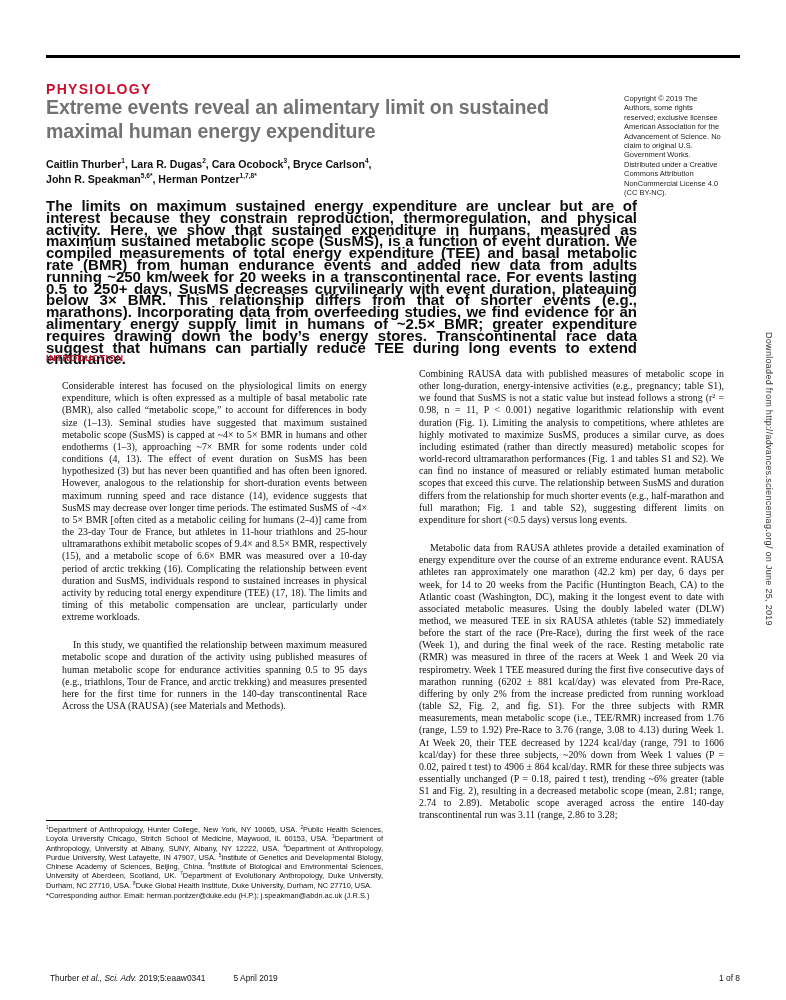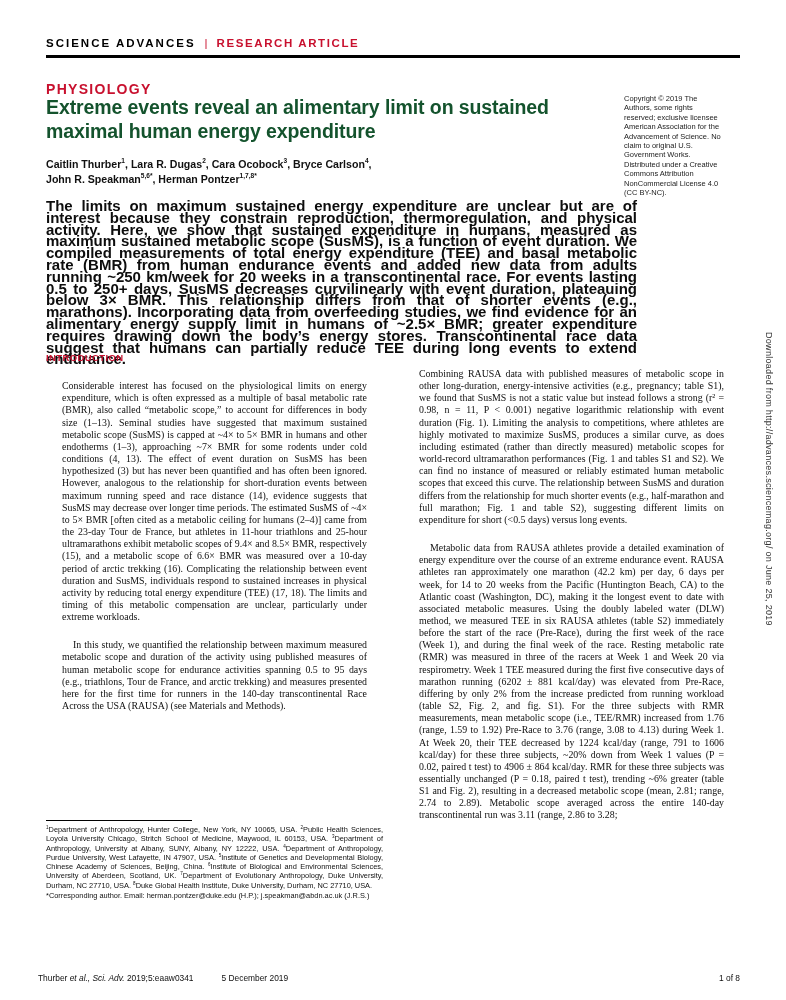--- a/index.html
+++ b/index.html
@@ -12,55 +12,50 @@
   }
   .page { position: absolute; top: 0; left: 0; width: 786px; height: 1000px; background: #fff; overflow: hidden; }
 
   .masthead { position: absolute; top: 37px; left: 46px; right: 46px; display: flex; align-items: baseline; gap: 9px; font-size: 11.5px; font-weight: 700; }
   .masthead .journal { color: #000; letter-spacing: 2px; }
   .masthead .divider { color: var(--red); font-weight: 400; }
   .masthead .arttype { color: var(--red); letter-spacing: 1.6px; }
   .head-rule { position: absolute; top: 55px; left: 46px; right: 46px; height: 2.5px; background: #000; }
 
   .kicker { position: absolute; top: 81px; left: 46px; color: var(--red); font-weight: 700; font-size: 14px; letter-spacing: 1.3px; }
-  .title { position: absolute; top: 95px; left: 46px; width: 580px; margin: 0; font-size: 19.5px; line-height: 24px; font-weight: 700; color: #14532d; letter-spacing: -0.1px; }
+  .title { position: absolute; top: 95px; left: 46px; width: 580px; margin: 0; font-size: 19.5px; line-height: 24px; font-weight: 700; color: #737373; letter-spacing: -0.1px; }
   .authors { position: absolute; top: 157px; left: 46px; width: 580px; font-weight: 700; font-size: 10.6px; line-height: 14.5px; }
   sup { font-size: 0.62em; vertical-align: super; line-height: 0; }
   .copyright { position: absolute; top: 94px; left: 624px; width: 97px; font-size: 7.5px; line-height: 9.4px; color: #1c1c1c; }
   .abstract { position: absolute; top: 200px; left: 46px; width: 591px; margin: 0; font-weight: 700; font-size: 15px; line-height: 11.8px; text-align: justify; color: #0d0d0d; }
 
   .col { position: absolute; top: 352px; width: 337px; font-family: "Liberation Serif", serif; font-size: 9.9px; line-height: 12.15px; text-align: justify; color: #0f0f0f; }
   .col.left { left: 46px; height: 464px; overflow: hidden; }
   .col.right { left: 403px; height: 616px; overflow: hidden; }
   .col h2 { font-family: "Liberation Sans", sans-serif; font-size: 9.5px; color: var(--red); font-weight: 700; letter-spacing: 0.4px; margin: 0 0 5px 0; }
   .para { margin: 16px; }
   .para.indent { text-indent: 11px; }
 
   .footnotes { position: absolute; left: 46px; top: 820px; width: 337px; font-size: 7.4px; line-height: 9.3px; text-align: justify; color: #101010; }
   .fn-rule { width: 146px; height: 1px; background: #000; margin-bottom: 4px; }
   .footnotes p { margin: 0; }
   .footnotes .corr { margin-top: 1px; }
 
-  .footer { position: absolute; left: 38px; right: 46px; top: 973px; font-size: 8.4px; display: flex; align-items: baseline; color: #101010; }
+  .footer { position: absolute; left: 50px; right: 46px; top: 973px; font-size: 8.4px; display: flex; align-items: baseline; color: #101010; }
   .footer .date { margin-left: 28px; }
   .footer .pageno { margin-left: auto; font-weight: 400; }
   .it { font-style: italic; }
 
   .watermark { position: absolute; top: 332px; right: 12px; writing-mode: vertical-rl; font-size: 9px; letter-spacing: 0.3px; color: #333; white-space: nowrap; }
 </style>
 </head>
 <body>
 
 <div class="page">
 
-  <header class="masthead">
-    <span class="journal">SCIENCE ADVANCES</span>
-    <span class="divider">|</span>
-    <span class="arttype">RESEARCH ARTICLE</span>
-  </header>
   <div class="head-rule"></div>
 
   <div class="kicker">PHYSIOLOGY</div>
   <h1 class="title">Extreme events reveal an alimentary limit on sustained maximal human energy expenditure</h1>
   <div class="authors">
       <div>Caitlin Thurber<sup>1</sup>, Lara R. Dugas<sup>2</sup>, Cara Ocobock<sup>3</sup>, Bryce Carlson<sup>4</sup>,</div>
       <div>John R. Speakman<sup>5,6*</sup>, Herman Pontzer<sup>1,7,8*</sup></div>
     </div>
   <aside class="copyright">Copyright © 2019 The Authors, some rights reserved; exclusive licensee American Association for the Advancement of Science. No claim to original U.S. Government Works. Distributed under a Creative Commons Attribution NonCommercial License 4.0 (CC BY-NC).</aside>
   <p class="abstract">The limits on maximum sustained energy expenditure are unclear but are of interest because they constrain reproduction, thermoregulation, and physical activity. Here, we show that sustained expenditure in humans, measured as maximum sustained metabolic scope (SusMS), is a function of event duration. We compiled measurements of total energy expenditure (TEE) and basal metabolic rate (BMR) from human endurance events and added new data from adults running ~250 km/week for 20 weeks in a transcontinental race. For events lasting 0.5 to 250+ days, SusMS decreases curvilinearly with event duration, plateauing below 3× BMR. This relationship differs from that of shorter events (e.g., marathons). Incorporating data from overfeeding studies, we find evidence for an alimentary energy supply limit in humans of ~2.5× BMR; greater expenditure requires drawing down the body’s energy stores. Transcontinental race data suggest that humans can partially reduce TEE during long events to extend endurance.</p>
@@ -81,19 +76,19 @@
   </section>
 
   <div class="footnotes">
     <div class="fn-rule"></div>
     <p class="affil"><sup>1</sup>Department of Anthropology, Hunter College, New York, NY 10065, USA. <sup>2</sup>Public Health Sciences, Loyola University Chicago, Stritch School of Medicine, Maywood, IL 60153, USA. <sup>3</sup>Department of Anthropology, University at Albany, SUNY, Albany, NY 12222, USA. <sup>4</sup>Department of Anthropology, Purdue University, West Lafayette, IN 47907, USA. <sup>5</sup>Institute of Genetics and Developmental Biology, Chinese Academy of Sciences, Beijing, China. <sup>6</sup>Institute of Biological and Environmental Sciences, University of Aberdeen, Scotland, UK. <sup>7</sup>Department of Evolutionary Anthropology, Duke University, Durham, NC 27710, USA. <sup>8</sup>Duke Global Health Institute, Duke University, Durham, NC 27710, USA.</p>
     <p class="corr">*Corresponding author. Email: herman.pontzer@duke.edu (H.P.); j.speakman@abdn.ac.uk (J.R.S.)</p>
   </div>
 
   <footer class="footer">
     <span class="cite"><span>Thurber </span><span class="it">et al., </span><span class="it">Sci. Adv. </span><span>2019;5:eaaw0341</span></span>
-    <span class="date">5 December 2019</span>
+    <span class="date">5 April 2019</span>
     <span class="pageno">1 of 8</span>
   </footer>
 
   <div class="watermark">Downloaded from http://advances.sciencemag.org/ on June 25, 2019</div>
 
 </div>
 
 </body></html>

